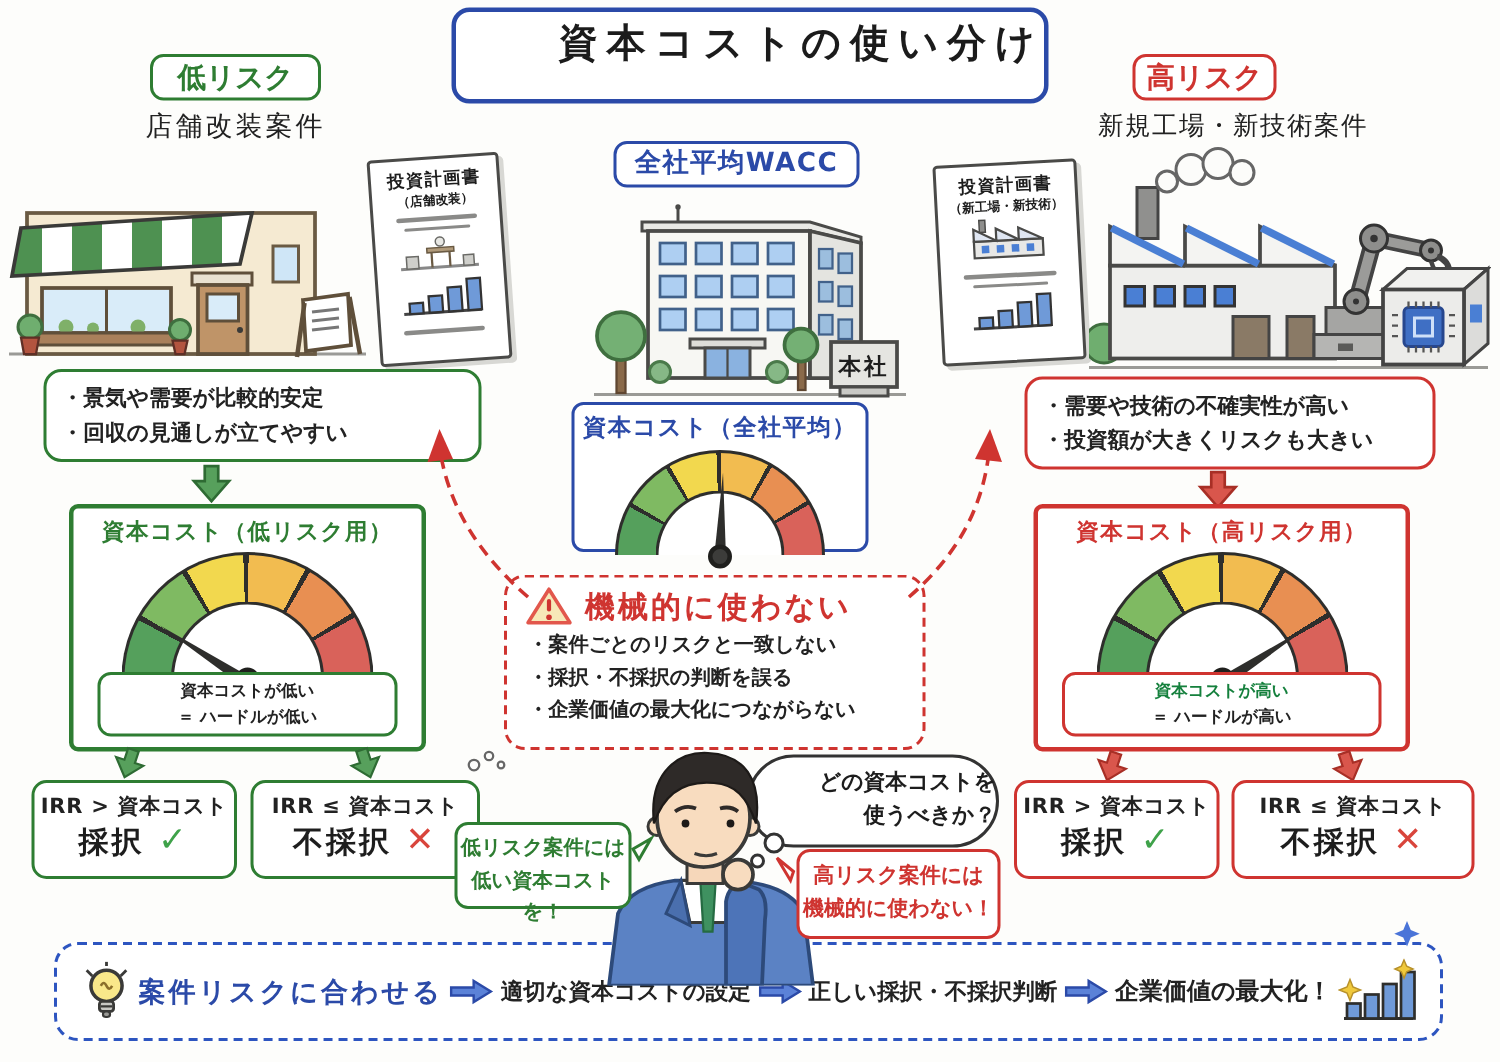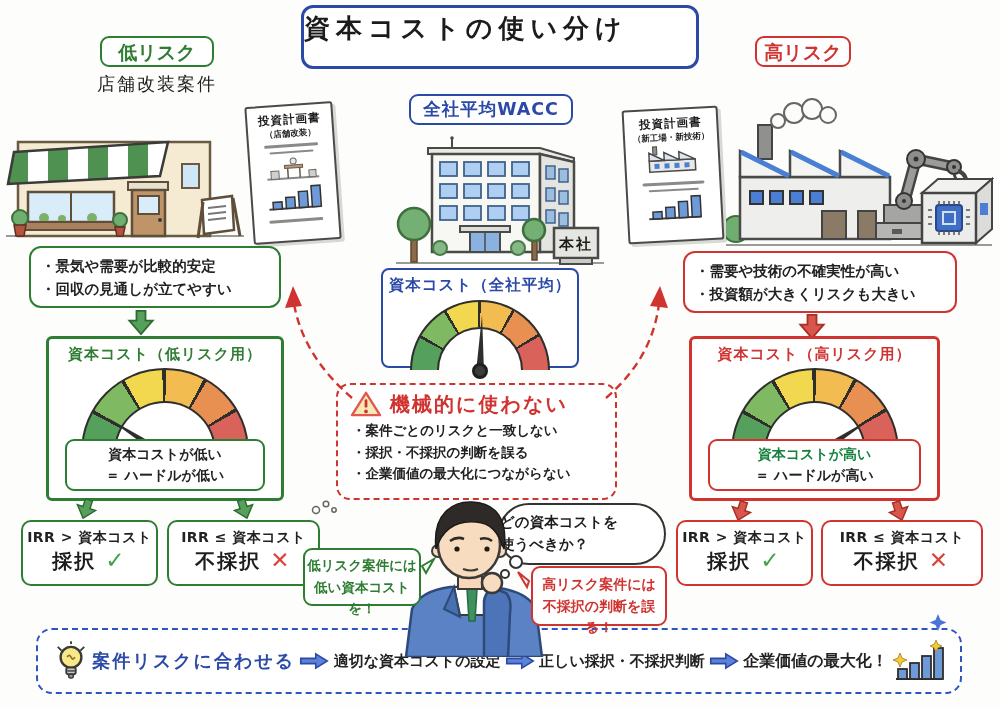--- a/index.html
+++ b/index.html
@@ -1,19 +1,19 @@
 <!DOCTYPE html>
 <html><head>
 <meta charset="utf-8">
 <style>
   html,body{margin:0;padding:0;background:#e8e8e8;}
   .canvas{position:relative;width:1000px;height:708px;background:#fdfdfb;overflow:hidden;
           font-family:"DejaVu Sans",sans-serif;color:#1d1d1d;}
   .abs{position:absolute;}
-  .panel{position:absolute;background:#fff;box-sizing:border-box;text-align:left;}
+  .panel{position:absolute;background:#fff;box-sizing:border-box;text-align:right;}
   
   .title-box{left:301px;top:5px;width:398px;height:64px;border:3px solid #2b4aa8;border-radius:12px;}
   .title-heading{margin-top:3px;font-size:26px;font-weight:700;letter-spacing:6px;color:#1b1b1b;}
   .title-subtitle{font-size:13.5px;font-weight:700;color:#2b4aa8;letter-spacing:1px;}
   
   .badge{position:absolute;background:#fff;box-sizing:border-box;text-align:center;font-weight:700;border-radius:9px;}
   .badge.green{border:2.5px solid #2e7d32;color:#2e7d32;}
   .badge.red{border:2.5px solid #cf3430;color:#cf3430;}
   .badge.blue{border:2.5px solid #2b4aa8;color:#2b4aa8;}
   .case-label{position:absolute;text-align:center;color:#222;font-weight:400;}
@@ -49,21 +49,21 @@
   .g-mid .hole{width:86px;height:43px;border-radius:86px 86px 0 0;}
   .g-side .hole{width:102px;height:51px;border-radius:102px 102px 0 0;}
   .needle{position:absolute;left:50%;bottom:-3px;width:9px;background:#2e2e2c;
           transform-origin:50% 100%;clip-path:polygon(50% 0%,95% 100%,5% 100%);}
   .g-mid .needle{height:58px;transform:translateX(-50%) rotate(2deg);}
   .g-side.lo .needle{height:70px;transform:translateX(-50%) rotate(-57deg);}
   .g-side.hi .needle{height:70px;transform:translateX(-50%) rotate(57deg);}
   .hub{position:absolute;left:50%;bottom:-9px;transform:translateX(-50%);width:16px;height:16px;
        border-radius:50%;background:#3c3c3a;border:3px solid #1f1f1d;box-sizing:border-box;}
   .gnote{position:absolute;left:16px;right:16px;bottom:7px;background:#fff;border-radius:9px;
-         font-size:14px;font-weight:700;line-height:1.5;padding:3px 17px;z-index:2;}
+         font-size:11px;font-weight:700;line-height:1.5;padding:3px 17px;z-index:2;}
   .gnote.green{border:2.2px solid #2e7d32;color:#222;}
   .gnote.red{border:2.2px solid #cf3430;color:#222;}
   .gnote .red-line{color:#15803d;}
   
   .warning{left:336px;top:383px;width:281px;height:117px;border:2.5px dashed #cf3430;border-radius:14px;text-align:left;}
   .warn-head{display:flex;align-items:center;gap:8px;margin:5px 0 2px 12px;}
   .warn-title{color:#cf3430;font-size:20px;font-weight:700;letter-spacing:2px;}
   .warn-list{margin-left:14px;font-size:13.5px;font-weight:600;line-height:1.6;color:#222;}
   
   .irr{position:absolute;top:520px;height:66px;background:#fff;box-sizing:border-box;border-radius:10px;text-align:center;}
@@ -104,20 +104,21 @@
 <div class="canvas">
 
   <div class="panel title-box">
     <div class="title-heading">資本コストの使い分け</div>
   </div>
 
   <div class="badge green" style="left:100px;top:36px;width:114px;height:31px;line-height:28px;font-size:19px;">低リスク</div>
   <div class="case-label" style="left:58px;top:72px;width:198px;font-size:18px;letter-spacing:2px;">店舗改装案件</div>
 
   <div class="badge red" style="left:755px;top:36px;width:96px;height:31px;line-height:28px;font-size:19px;">高リスク</div>
+  <div class="case-label" style="left:708px;top:72px;width:228px;font-size:17px;letter-spacing:1px;">新規工場・新技術案件</div>
 
   <div class="badge blue" style="left:409px;top:94px;width:164px;height:31px;line-height:27px;font-size:17.5px;letter-spacing:1px;">全社平均WACC</div>
 
   <svg class="abs" style="left:4px;top:102px;" width="242" height="140" viewBox="0 0 242 140">
     <line x1="2" y1="134" x2="240" y2="134" stroke="#9a9a96" stroke-width="2"></line>
     <rect x="14" y="40" width="192" height="94" fill="#f5ead2" stroke="#6a5a43" stroke-width="2.5"></rect>
     <rect x="178" y="62" width="17" height="24" fill="#cfe6f7" stroke="#6a5a43" stroke-width="2"></rect>
     <defs>
         <clipPath id="awnclip">
           <polygon points="10,50 164,40 156,74 4,82"></polygon>
@@ -301,21 +302,21 @@
       <line x1="202" y1="113" x2="206" y2="113"></line>
         <line x1="202" y1="120" x2="206" y2="120"></line>
         <line x1="202" y1="127" x2="206" y2="127"></line>
       <line x1="240" y1="113" x2="244" y2="113"></line>
         <line x1="240" y1="120" x2="244" y2="120"></line>
         <line x1="240" y1="127" x2="244" y2="127"></line>
     </g>
     <rect x="254" y="106" width="8" height="12" fill="#4a7fd4"></rect>
   </svg>
 
-  <div class="points green" style="left:29px;top:246px;width:252px;height:62px;">
+  <div class="points green" style="left:29px;top:246px;width:292px;height:62px;">
     <div>・景気や需要が比較的安定</div>
     <div>・回収の見通しが立てやすい</div>
   </div>
   <div class="points red" style="left:683px;top:251px;width:274px;height:62px;">
     <div>・需要や技術の不確実性が高い</div>
     <div>・投資額が大きくリスクも大きい</div>
   </div>
 
   <div class="gpanel blue" style="left:381px;top:268px;width:198px;height:100px;">
     <div class="gtitle blue">資本コスト（全社平均）</div>
@@ -444,21 +445,21 @@
     <div>どの資本コストを</div>
     <div>使うべきか？</div>
   </div>
 
   <div class="speech green">
     <div>低リスク案件には</div>
     <div>低い資本コストを！</div>
   </div>
   <div class="speech red">
     <div>高リスク案件には</div>
-    <div>不採択の判断を誤る！</div>
+    <div>機械的に使わない！</div>
   </div>
 
   <div class="panel banner">
     <svg width="34" height="40" viewBox="0 0 36 42">
       <line x1="4" y1="6" x2="8" y2="10" stroke="#3a3a38" stroke-width="2"></line>
       <line x1="32" y1="6" x2="28" y2="10" stroke="#3a3a38" stroke-width="2"></line>
       <line x1="18" y1="0" x2="18" y2="3" stroke="#3a3a38" stroke-width="2"></line>
       <circle cx="18" cy="17" r="11" fill="#f9e88a" stroke="#3a3a38" stroke-width="2.5"></circle>
       <path d="M14,17 q2,-4 4,0 q2,4 4,0" fill="none" stroke="#8a6f2a" stroke-width="1.8"></path>
       <rect x="13" y="28" width="10" height="7" rx="2" fill="#c9c9c5" stroke="#3a3a38" stroke-width="2"></rect>

